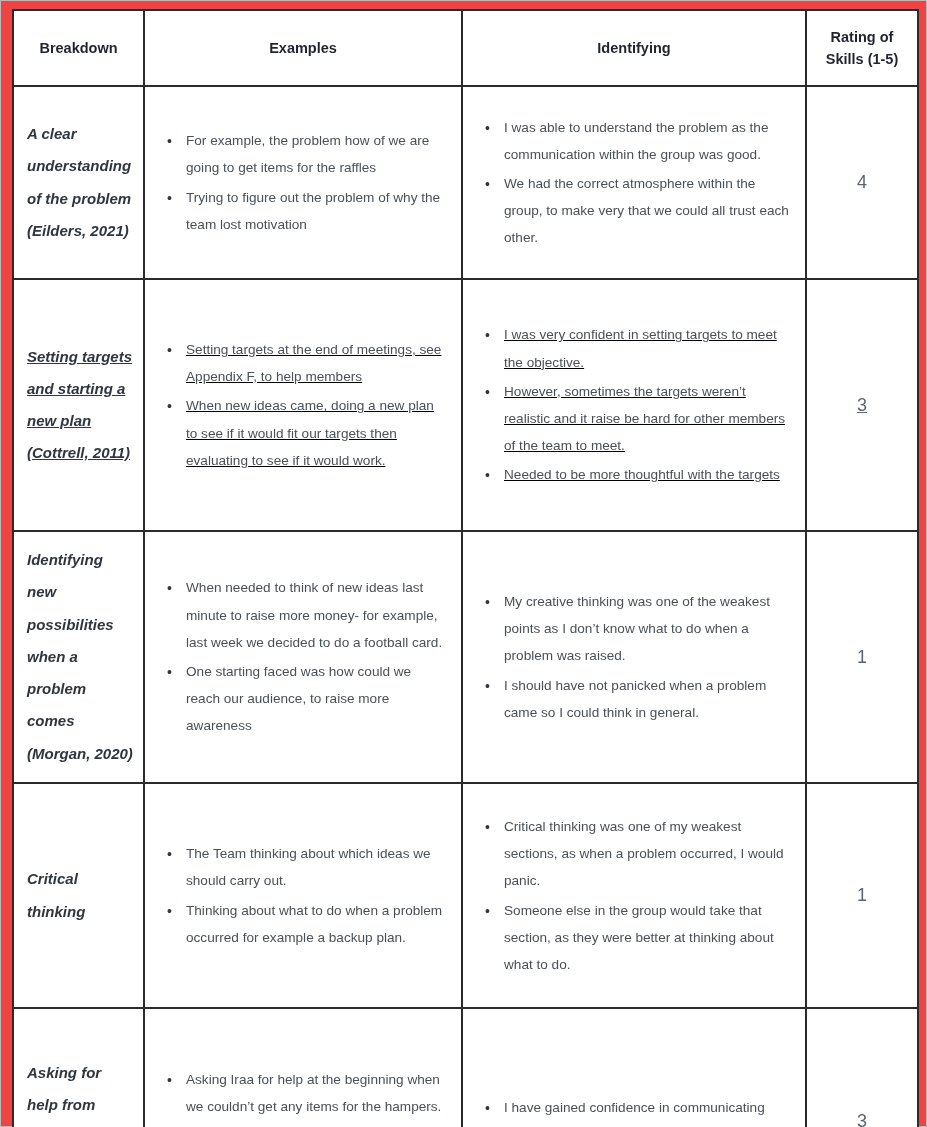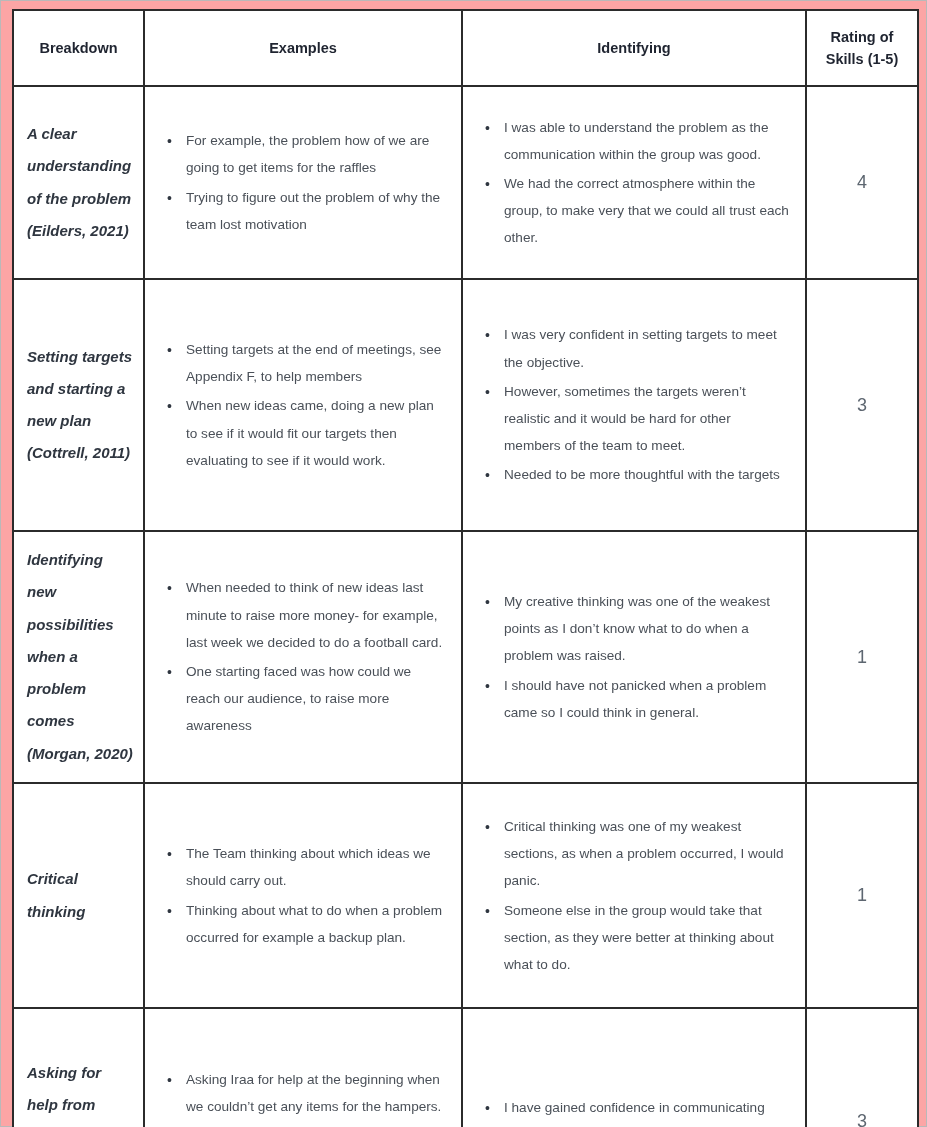--- a/index.html
+++ b/index.html
@@ -12,21 +12,21 @@
     height: 1127px;
     font-family: "Liberation Sans", sans-serif;
     overflow: hidden;
   }
   .page-frame {
     box-sizing: border-box;
     width: 927px;
     height: 1127px;
     border: 1px solid #b9b9b9;
     padding: 8px 21px 14px 11px;
-    background: #fca5a5;
+    background: #ef4444;
   }
   table.skills-table {
     border-collapse: collapse;
     table-layout: fixed;
     width: 905px;
     background: #ffffff;
   }
   table.skills-table td,
   table.skills-table th {
     border: 2px solid #2b2b2b;
@@ -86,21 +86,21 @@
   ul.bullets > li::before {
     content: "\2022";
     position: absolute;
     left: -19px;
     top: 0;
     font-size: 14px;
     color: #2f3640;
     line-height: 2.0;
   }
   tr.row-1 td { height: 171px; }
-  tr.row-2 td { height: 230px; }
+  tr.row-2 td { height: 230px; text-decoration: underline; }
   tr.row-3 td { height: 230px; }
   tr.row-4 td { height: 203px; }
   tr.row-5 td { height: 204px; }
 </style>
 </head>
 <body>
 
 <div class="page-frame">
   <table class="skills-table">
     <colgroup>
@@ -149,21 +149,21 @@
         <td class="breakdown-cell">Setting targets and starting a new plan (Cottrell, 2011)</td>
         <td class="list-cell">
           <ul class="bullets">
             <li>Setting targets at the end of meetings, see Appendix F, to help members</li>
             <li>When new ideas came, doing a new plan to see if it would fit our targets then evaluating to see if it would work.</li>
           </ul>
         </td>
         <td class="list-cell">
           <ul class="bullets">
             <li>I was very confident in setting targets to meet the objective.</li>
-            <li>However, sometimes the targets weren’t realistic and it would be hard for other members of the team to meet.</li>
+            <li>However, sometimes the targets weren’t realistic and it raise be hard for other members of the team to meet.</li>
             <li>Needed to be more thoughtful with the targets</li>
           </ul>
         </td>
         <td class="rating-cell">3</td>
       </tr>
 
       <tr class="row-3">
         <td class="breakdown-cell">Identifying new possibilities when a problem comes (Morgan, 2020)</td>
         <td class="list-cell">
           <ul class="bullets">

